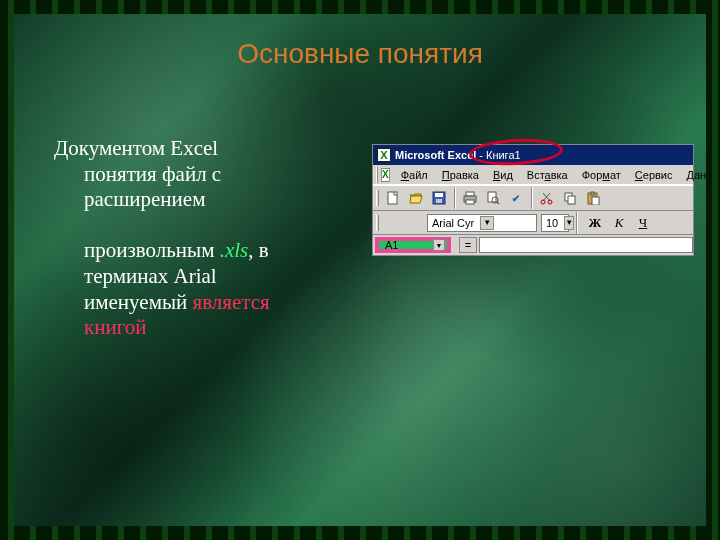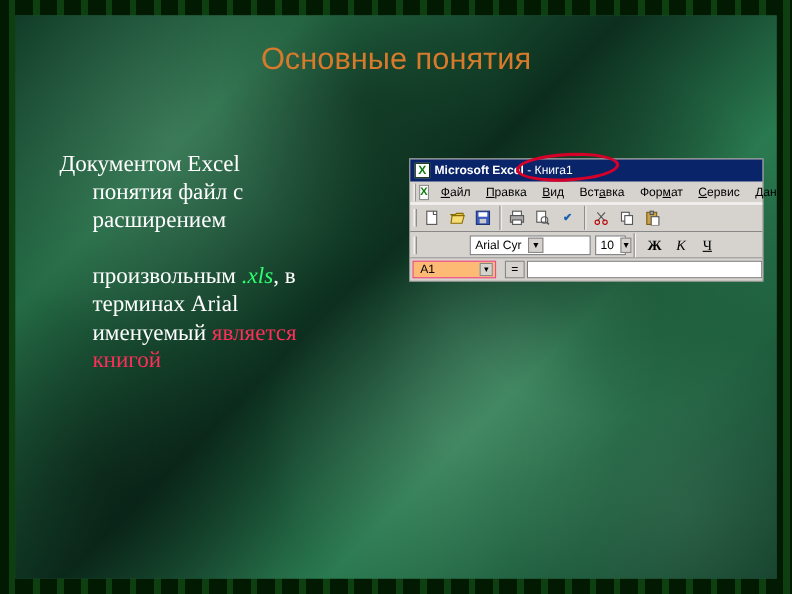--- a/index.html
+++ b/index.html
@@ -169,22 +169,22 @@
   .fbtn.u { text-decoration: underline; }
 
   .fxbar {
     display: flex; align-items: center;
     height: 20px;
     background: #d6d3ce;
     padding-left: 2px;
   }
   .namebox {
     width: 76px; height: 16px;
-    background: #fdba74;
-    border: 1px solid #ec4899;
+    background: #22c55e;
+    border: 4px solid #ec4899;
     display: inline-flex; align-items: center; justify-content: space-between;
     padding: 0 2px 0 6px;
     font-size: 11px;
   }
   .namebox .dd {
     width: 12px; height: 12px;
     background: #d6d3ce;
     border: 1px solid #888;
     display: inline-flex; align-items: center; justify-content: center;
     font-size: 7px;

